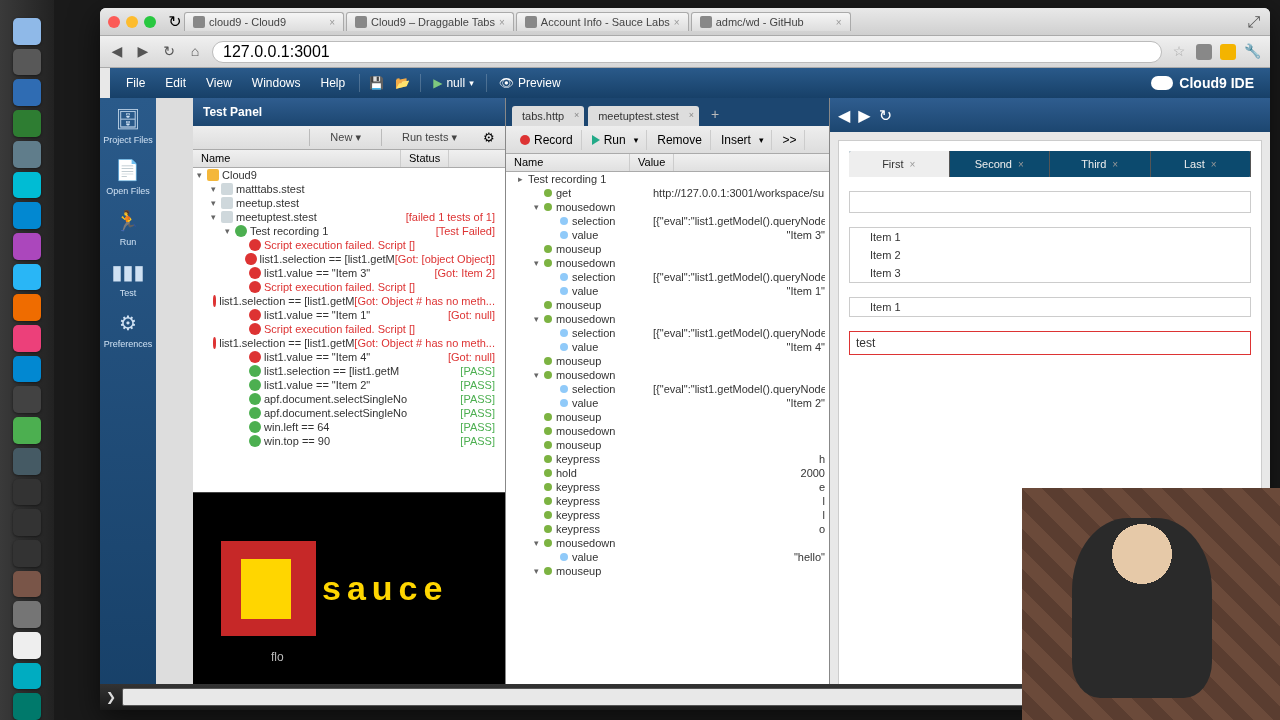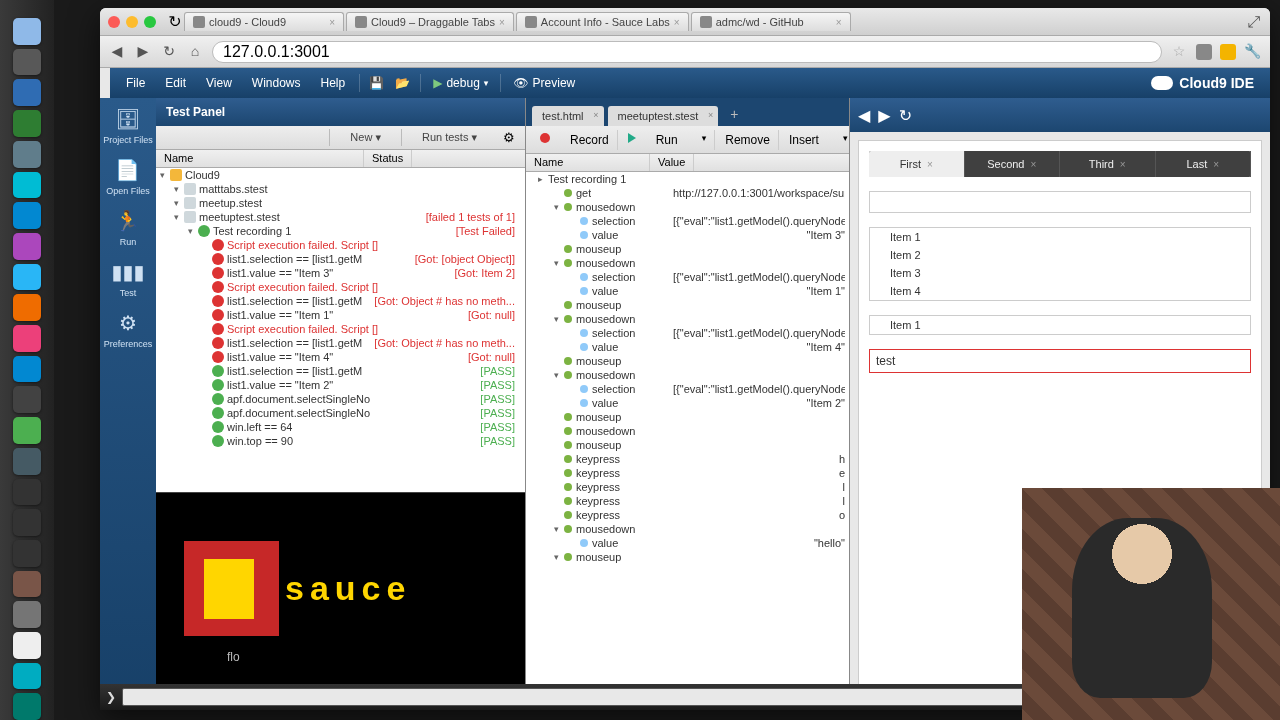--- a/index.html
+++ b/index.html
@@ -56,21 +56,21 @@
 .ide-menubar .runlbl { display: flex; align-items: center; gap: 4px; padding: 0 8px; }
 .ide-menubar .brand { margin-left: auto; font-weight: bold; font-size: 14px; padding-right: 10px; display: flex; align-items: center; gap: 6px; }
 .ide-menubar .brand .cloud { width: 22px; height: 14px; background: #fff; border-radius: 8px; }
 
 .ide-body { flex: 1; display: flex; background: #ddd; position: relative; }
 
 .sidebar { width: 56px; background: linear-gradient(#2a5a8a,#174068); display: flex; flex-direction: column; align-items: center; padding-top: 8px; gap: 12px; color: #cfe1f3; font-size: 9px; }
 .sbitem { display: flex; flex-direction: column; align-items: center; gap: 3px; }
 .sbitem .glyph { width: 30px; height: 26px; display: flex; align-items: center; justify-content: center; font-size: 20px; }
 
-.panel-left { width: 370px; display: flex; flex-direction: column; background: #fff; border-right: 1px solid #888; }
+.panel-left { width: 313px; display: flex; flex-direction: column; background: #fff; border-right: 1px solid #888; margin-left: 37px; }
 .panel-header { height: 28px; background: linear-gradient(#2f5d8f,#1c4670); color: #fff; font-size: 12px; font-weight: bold; display: flex; align-items: center; padding: 0 10px; }
 .panel-sub { height: 24px; background: linear-gradient(#eee,#ddd); display: flex; align-items: center; font-size: 11px; border-bottom: 1px solid #aaa; }
 .panel-sub .spacer{flex:1}
 .panel-sub .btn { padding: 2px 20px; border-left: 1px solid #bbb; color:#444 }
 .panel-sub .gear { width: 16px; height: 16px; margin: 0 6px; font-size: 13px; }
 .p-cols { height: 18px; background: linear-gradient(#f0f0f0,#e0e0e0); display: flex; font-size: 11px; border-bottom: 1px solid #aaa; }
 .p-cols div { padding: 2px 8px; border-right: 1px solid #ccc; }
 .p-cols .c1{width:208px}
 .tree { flex: 1; overflow: hidden; font-size: 11px; }
 .trow { display: flex; padding: 1px 4px; align-items: center; white-space: nowrap; }
@@ -87,54 +87,54 @@
 .trow .stat.fail{color:#d33}
 .trow .stat.pass{color:#4caf50}
 .trow.failtext .lbl{color:#d33}
 
 .video { height: 218px; background: #000; position: relative; border-top: 1px solid #444 }
 .video .logo { position: absolute; left: 28px; top: 40px; width: 330px; height: 110px; display: flex; align-items: center; }
 .video .logo .mark { width: 95px; height: 95px; background: #c62828; position: relative; }
 .video .logo .mark::after{content:"";position:absolute;left:20px;top:18px;width:50px;height:60px;background:#ffd600}
 .video .logo .txt1 { color:#ffd600; font-size: 34px; font-weight: bold; letter-spacing: 6px; margin-left: 6px; text-transform: lowercase }
 .video .logo .txt2 { color:#c62828; font-size: 30px; font-weight: bold; letter-spacing: 12px; position: absolute; left: 130px; top: 70px }
-.video .flo { position:absolute; left:71px; bottom:46px; color:#bbb; font-size:12px }
+.video .flo { position:absolute; left:78px; bottom:46px; color:#bbb; font-size:12px }
 .vctrls { position: absolute; bottom: 0; left: 0; right: 0; height: 26px; background: linear-gradient(#3a3a3a,#1a1a1a); display: flex; align-items: center; padding: 0 8px; gap: 8px; color:#ddd; font-size: 11px }
 .vctrls .seek { flex: 1; height: 4px; background: #555; position: relative; border-radius: 2px }
 .vctrls .seek .dot { width: 10px; height: 10px; background: #ddd; border-radius: 50%; position: absolute; left: 3%; top: -3px }
 .vctrls .vol { width: 50px; height: 4px; background: #555; position: relative; border-radius: 2px }
 .vctrls .vol .dot { width: 10px; height: 10px; background: #ddd; border-radius: 50%; position: absolute; left: 60%; top: -3px }
 
 .panel-mid { width: 324px; display: flex; flex-direction: column; background: #fff; border-right: 1px solid #888; }
 .tabs-mid { height: 28px; background: #1c4670; display: flex; align-items: flex-end; padding: 0 6px; gap: 4px; }
 .mtab { background: #ddd; color: #333; font-size: 11px; padding: 4px 20px 4px 10px; border-radius: 3px 3px 0 0; position: relative }
 .mtab .x { position: absolute; right: 5px; top: 4px; font-size: 9px; color: #888 }
 .mtab.add { background: transparent; color: #bbb; padding: 4px 8px; font-size: 14px }
 .mtoolbar { height: 28px; background: linear-gradient(#eee,#ddd); display: flex; align-items: center; font-size: 12px; border-bottom: 1px solid #aaa; padding: 0 6px; gap: 2px }
-.mtoolbar .btn { display: flex; gap: 20px; padding: 3px 8px; border-right: 1px solid #ccc }
+.mtoolbar .btn { display: flex; align-items: center; gap: 4px; padding: 3px 8px; border-right: 1px solid #ccc }
 .mtoolbar .rec .dot { width: 10px; height: 10px; border-radius: 50%; background: #d33 }
 .mtoolbar .run .dot { width: 0; height: 0; border-left: 8px solid #2a8; border-top: 5px solid transparent; border-bottom: 5px solid transparent }
 .m-cols { height: 18px; background: linear-gradient(#f0f0f0,#e0e0e0); display: flex; font-size: 11px; border-bottom: 1px solid #aaa }
 .m-cols div { padding: 2px 8px; border-right: 1px solid #ccc }
 .m-cols .c1 { width: 124px }
 .mtree { flex: 1; overflow: hidden; font-size: 11px }
 .mrow { display: flex; padding: 1px 4px; align-items: center; color:#333 }
 .mrow .ind{display:inline-block}
 .mrow .tgl{width:10px;color:#666;font-size:9px}
 .mrow .dotg{width:8px;height:8px;border-radius:50%;background:#7cb342;margin-right:4px}
 .mrow .dotb{width:8px;height:8px;border-radius:50%;background:#90caf9;margin-right:4px}
 .mrow .lbl{white-space:nowrap; overflow:hidden}
 .mrow .val{margin-left:auto; color:#333; white-space:nowrap; overflow:hidden; max-width:180px; padding-left:8px}
 
 .panel-right { flex: 1; display: flex; flex-direction: column; background: #e8e8e8 }
 .rtool { height: 34px; background: linear-gradient(#2f5d8f,#1c4670); display: flex; align-items: center; padding: 0 8px; gap: 8px; color:#fff }
 .rtool .nav{font-size:16px}
 .rtool input { flex:1; height: 22px; border: 1px solid #0a2d4d; border-radius: 3px; padding: 0 8px; font-size: 11px; background:#fff; color:#333 }
 .rbody { flex:1; background:#fff; margin:8px; border:1px solid #ccc; padding:10px }
-.rtabs { display:flex; gap:0; background:#404040; border-radius:2px; height:26px }
+.rtabs { display:flex; gap:0; background:#0c4a6e; border-radius:2px; height:26px }
 .rtab { flex:1; display:flex; align-items:center; justify-content:center; gap:6px; color:#eee; font-size:11px; border-right:1px solid #555; position:relative }
 .rtab.active { background:#eee; color:#333; border-radius:2px 0 0 0 }
 .rtab .x { font-size:10px; color:#999 }
 .rbox { margin-top:14px; border:1px solid #ccc; height:22px }
 .rlist { margin-top:14px; border:1px solid #ccc }
 .rlitem { padding:3px 20px; font-size:11px; color:#333 }
 .rsel { margin-top:14px; border:1px solid #ccc; padding:3px 20px; font-size:11px; color:#333 }
 .rinput { margin-top:14px; width:100%; border:1px solid #d33; padding:4px 6px; font-size:12px; color:#333 }
 
 .webcam { position:absolute; right:0; bottom:0; width:258px; height:232px; background:#6b4a3a; background-image: linear-gradient(45deg,#6b4a3a 25%,#5a3d30 25%,#5a3d30 50%,#6b4a3a 50%,#6b4a3a 75%,#5a3d30 75%); background-size: 40px 40px; }
@@ -224,21 +224,21 @@
       <span class="mi">Edit</span>
       <span class="mi">View</span>
       <span class="mi">Windows</span>
       <span class="mi">Help</span>
       <span class="sep"></span>
       <span class="icn">💾</span>
       <span class="icn">📂</span>
       <span class="sep"></span>
       <span class="runlbl">
           <span style="color:#7ec97e">▶</span>
-          <span>debug</span>
+          <span>null</span>
           <span style="font-size:9px">▾</span>
         </span>
       <span class="sep"></span>
       <span class="runlbl">
           <span>👁</span>
           <span>Preview</span>
         </span>
       <span class="brand">
           <span class="cloud"></span>
           <span>Cloud9 IDE</span>
@@ -442,21 +442,21 @@
             <div class="vol">
                 <div class="dot"></div>
               </div>
             <span>⛶</span>
           </div>
         </div>
       </div>
 
       <div class="panel-mid">
         <div class="tabs-mid">
-          <div class="mtab"><span>test.html</span><span class="x">×</span></div>
+          <div class="mtab"><span>tabs.http</span><span class="x">×</span></div>
           <div class="mtab"><span>meetuptest.stest</span><span class="x">×</span></div>
           <div class="mtab add">+</div>
         </div>
         <div class="mtoolbar">
           <span class="btn rec">
               <span class="dot"></span>
               <span>Record</span>
             </span>
           <span class="btn run">
               <span class="dot"></span>
@@ -613,20 +613,27 @@
               <span class="dotg"></span>
               <span class="lbl">mouseup</span>
               <span class="val"></span>
             </div>
             <div class="mrow">
               <span class="ind" style="width:24px"></span>
               <span class="tgl"></span>
               <span class="dotg"></span>
               <span class="lbl">keypress</span>
               <span class="val">h</span>
+            </div>
+            <div class="mrow">
+              <span class="ind" style="width:24px"></span>
+              <span class="tgl"></span>
+              <span class="dotg"></span>
+              <span class="lbl">hold</span>
+              <span class="val">2000</span>
             </div>
             <div class="mrow">
               <span class="ind" style="width:24px"></span>
               <span class="tgl"></span>
               <span class="dotg"></span>
               <span class="lbl">keypress</span>
               <span class="val">e</span>
             </div>
             <div class="mrow">
               <span class="ind" style="width:24px"></span>
@@ -696,21 +703,20 @@
               <div class="rtab">
                 <span>Last</span>
                 <span class="x">×</span>
               </div>
             </div>
           <div class="rbox"></div>
           <div class="rlist" id="rlist">
               <div class="rlitem">Item 1</div>
               <div class="rlitem">Item 2</div>
               <div class="rlitem">Item 3</div>
-              <div class="rlitem">Item 4</div>
             </div>
           <div class="rsel">Item 1</div>
           <input class="rinput" value="test" style="">
         </div>
       </div>
 
       <div class="cmdbar">
         <span class="chev">❯</span>
         <input style="">
       </div>

